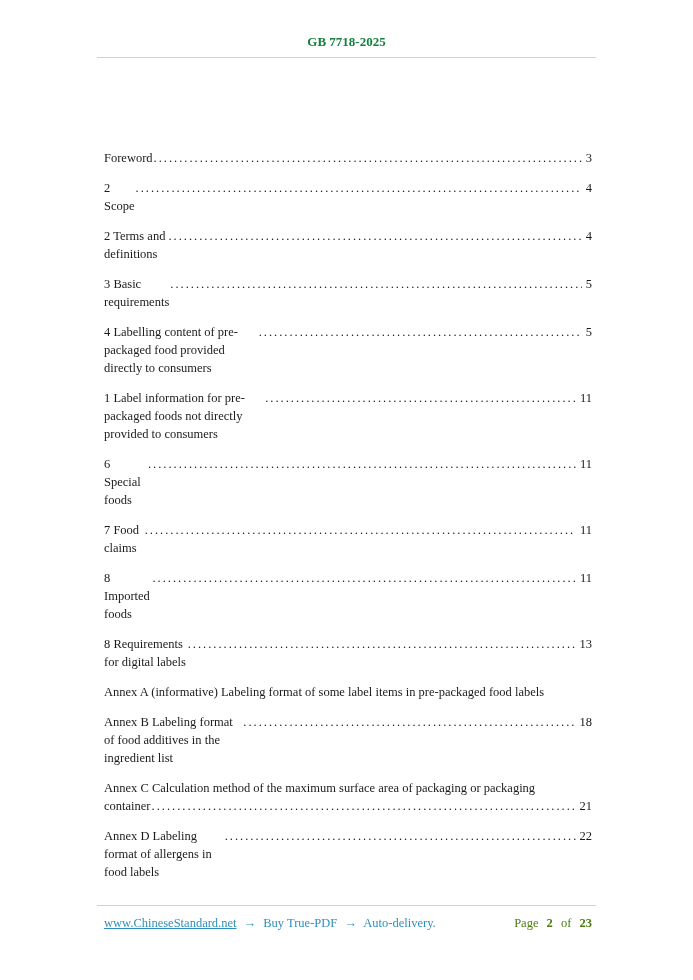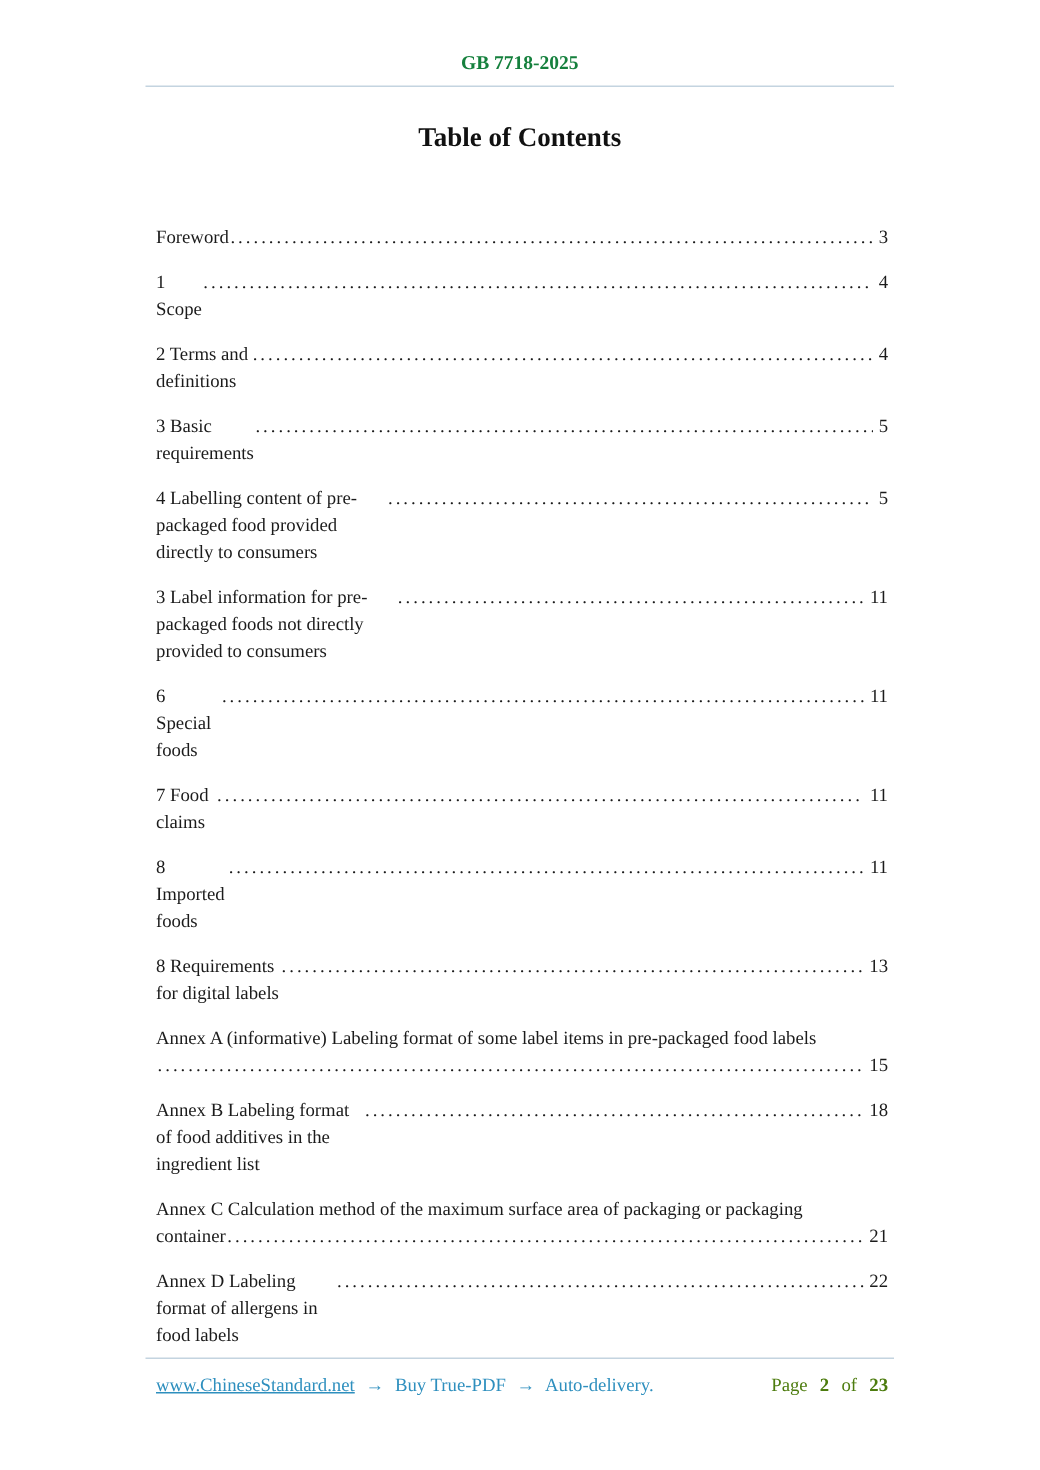--- a/index.html
+++ b/index.html
@@ -61,33 +61,32 @@
   .pnum { font-weight: bold; }
 </style>
 </head>
 <body>
 
 <div class="page">
 
   <div class="header">GB 7718-2025</div>
   <div class="header-rule"></div>
 
-  <h1 class="doc-title">Table of Contents</h1>
 
   <div class="toc">
       <div class="toc-entry">
         <div class="toc-line">
           <span class="toc-text">Foreword</span>
           <span class="toc-dots"></span>
           <span class="toc-page">3</span>
         </div>
       </div>
       <div class="toc-entry">
         <div class="toc-line">
-          <span class="toc-text">1 Scope</span>
+          <span class="toc-text">2 Scope</span>
           <span class="toc-dots"></span>
           <span class="toc-page">4</span>
         </div>
       </div>
       <div class="toc-entry">
         <div class="toc-line">
           <span class="toc-text">2 Terms and definitions</span>
           <span class="toc-dots"></span>
           <span class="toc-page">4</span>
         </div>
@@ -101,21 +100,21 @@
       </div>
       <div class="toc-entry">
         <div class="toc-line">
           <span class="toc-text">4 Labelling content of pre-packaged food provided directly to consumers</span>
           <span class="toc-dots"></span>
           <span class="toc-page">5</span>
         </div>
       </div>
       <div class="toc-entry">
         <div class="toc-line">
-          <span class="toc-text">3 Label information for pre-packaged foods not directly provided to consumers</span>
+          <span class="toc-text">1 Label information for pre-packaged foods not directly provided to consumers</span>
           <span class="toc-dots"></span>
           <span class="toc-page">11</span>
         </div>
       </div>
       <div class="toc-entry">
         <div class="toc-line">
           <span class="toc-text">6 Special foods</span>
           <span class="toc-dots"></span>
           <span class="toc-page">11</span>
         </div>
@@ -137,25 +136,20 @@
       <div class="toc-entry">
         <div class="toc-line">
           <span class="toc-text">8 Requirements for digital labels</span>
           <span class="toc-dots"></span>
           <span class="toc-page">13</span>
         </div>
       </div>
       <div class="toc-entry">
         <div class="toc-line">
           <span class="toc-text">Annex A (informative) Labeling format of some label items in pre-packaged food labels</span>
-        </div>
-        <div class="toc-line">
-          <span class="toc-text"></span>
-          <span class="toc-dots"></span>
-          <span class="toc-page">15</span>
         </div>
       </div>
       <div class="toc-entry">
         <div class="toc-line">
           <span class="toc-text">Annex B Labeling format of food additives in the ingredient list</span>
           <span class="toc-dots"></span>
           <span class="toc-page">18</span>
         </div>
       </div>
       <div class="toc-entry">

